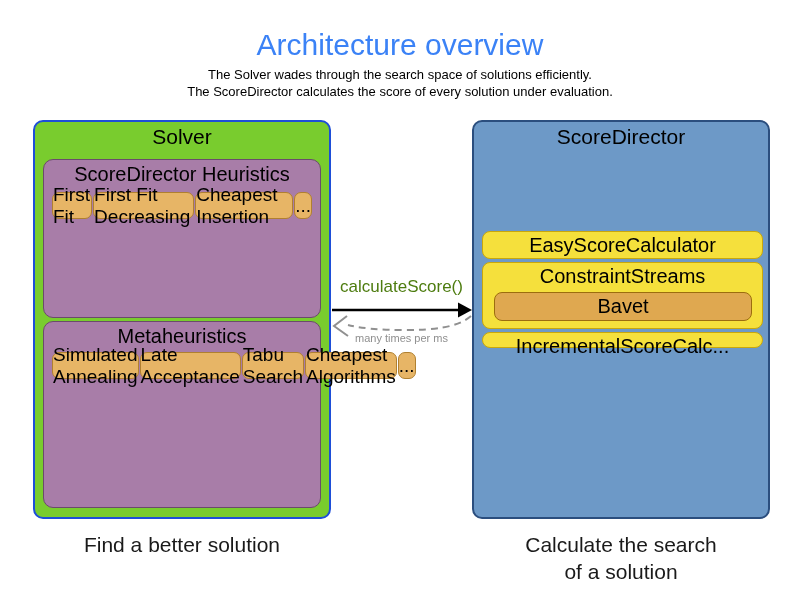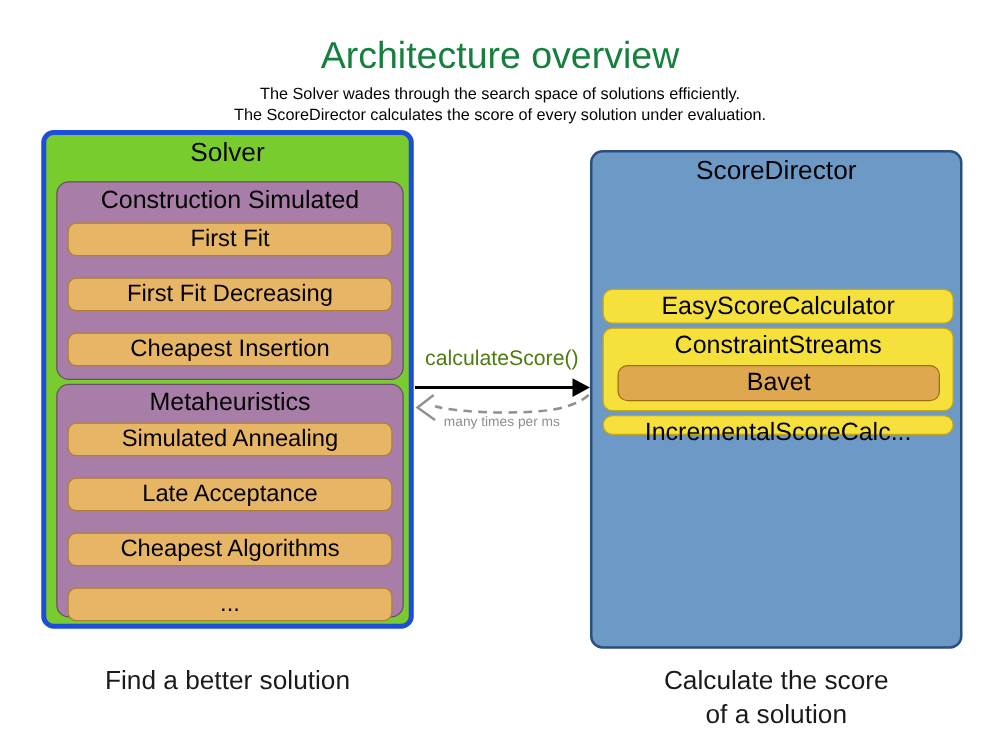--- a/index.html
+++ b/index.html
@@ -14,36 +14,36 @@
     height: 600px;
     background: #ffffff;
     overflow: hidden;
   }
   .abs { position: absolute; box-sizing: border-box; }
 
   .title {
     left: 0; top: 28px; width: 800px;
     text-align: center;
     font-size: 30px;
-    color: #15803d;
+    color: #3b82f6;
   }
   .subtitle {
     left: 0; width: 800px;
     text-align: center;
     font-size: 13px;
     color: #000000;
   }
   .sub1 { top: 67px; }
   .sub2 { top: 84px; }
 
   
   .solver-box {
-    left: 33px; top: 104px; width: 298px; height: 399px;
+    left: 33px; top: 120px; width: 298px; height: 399px;
     background: #79cc2e;
-    border: 4px solid #1d4ed8;
+    border: 2px solid #1d4ed8;
     border-radius: 10px;
   }
   .director-box {
     left: 472px; top: 120px; width: 298px; height: 399px;
     background: #6d99c7;
     border: 2px solid #2b4e7e;
     border-radius: 10px;
   }
   .box-header {
     left: 0; top: 3px; width: 100%;
@@ -62,22 +62,21 @@
   .group-mh { top: 199px; height: 187px; }
   .group-header {
     left: 0; top: 3px; width: 100%;
     text-align: center;
     font-size: 20px;
   }
   .group-items {
     position: absolute;
     left: 8px; right: 8px;
     display: flex;
-    flex-direction: column;
-    gap: 17px;
+    gap: 1px;
   }
   .group-ch .group-items { top: 32px; }
   .group-mh .group-items { top: 30px; }
 
   .item {
     box-sizing: border-box;
     height: 27px;
     background: #e7b566;
     border: 1.5px solid #b08030;
     border-radius: 7px;
@@ -146,34 +145,35 @@
 <div class="canvas">
 
   <div class="abs title">Architecture overview</div>
   <div class="abs subtitle sub1">The Solver wades through the search space of solutions efficiently.</div>
   <div class="abs subtitle sub2">The ScoreDirector calculates the score of every solution under evaluation.</div>
 
   <div class="abs solver-box">
     <div class="abs box-header">Solver</div>
 
     <div class="abs group group-ch">
-      <div class="abs group-header">Construction Simulated</div>
+      <div class="abs group-header">ScoreDirector Heuristics</div>
       <div class="group-items">
         <div class="item">First Fit</div>
         <div class="item">First Fit Decreasing</div>
         <div class="item">Cheapest Insertion</div>
         <div class="item">...</div>
       </div>
     </div>
 
     <div class="abs group group-mh">
       <div class="abs group-header">Metaheuristics</div>
       <div class="group-items">
         <div class="item">Simulated Annealing</div>
         <div class="item">Late Acceptance</div>
+        <div class="item">Tabu Search</div>
         <div class="item">Cheapest Algorithms</div>
         <div class="item">...</div>
       </div>
     </div>
   </div>
 
   <div class="abs director-box">
     <div class="abs calc calc-easy">
       <div class="abs calc-label">EasyScoreCalculator</div>
     </div>
@@ -198,17 +198,17 @@
     </g>
     <g fill="none" stroke="#909090" stroke-width="2">
       <path d="M 140,46 C 126,58 102,60 72,60 C 48,60 28,58 17,55" stroke-dasharray="7,5"></path>
       <polyline points="16,46 3,56 17,66"></polyline>
     </g>
   </svg>
   <div class="abs freq-label">many times per ms</div>
 
   <div class="abs caption caption-left">Find a better solution</div>
   <div class="abs caption caption-right">
-    <div>Calculate the score</div>
+    <div>Calculate the search</div>
     <div>of a solution</div>
   </div>
 
 </div>
 
 </body></html>

